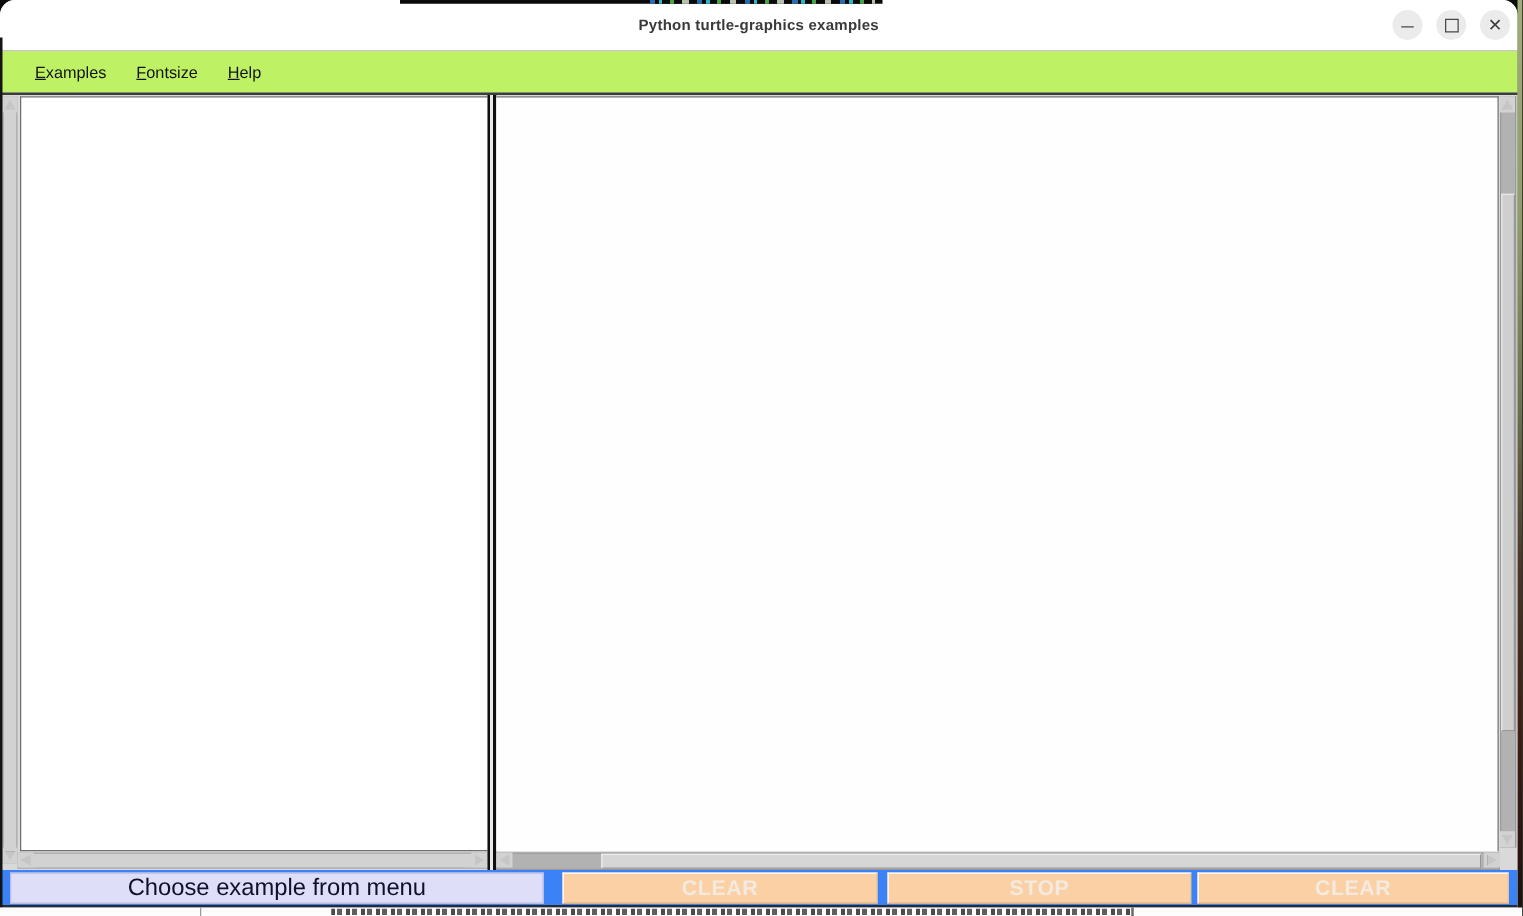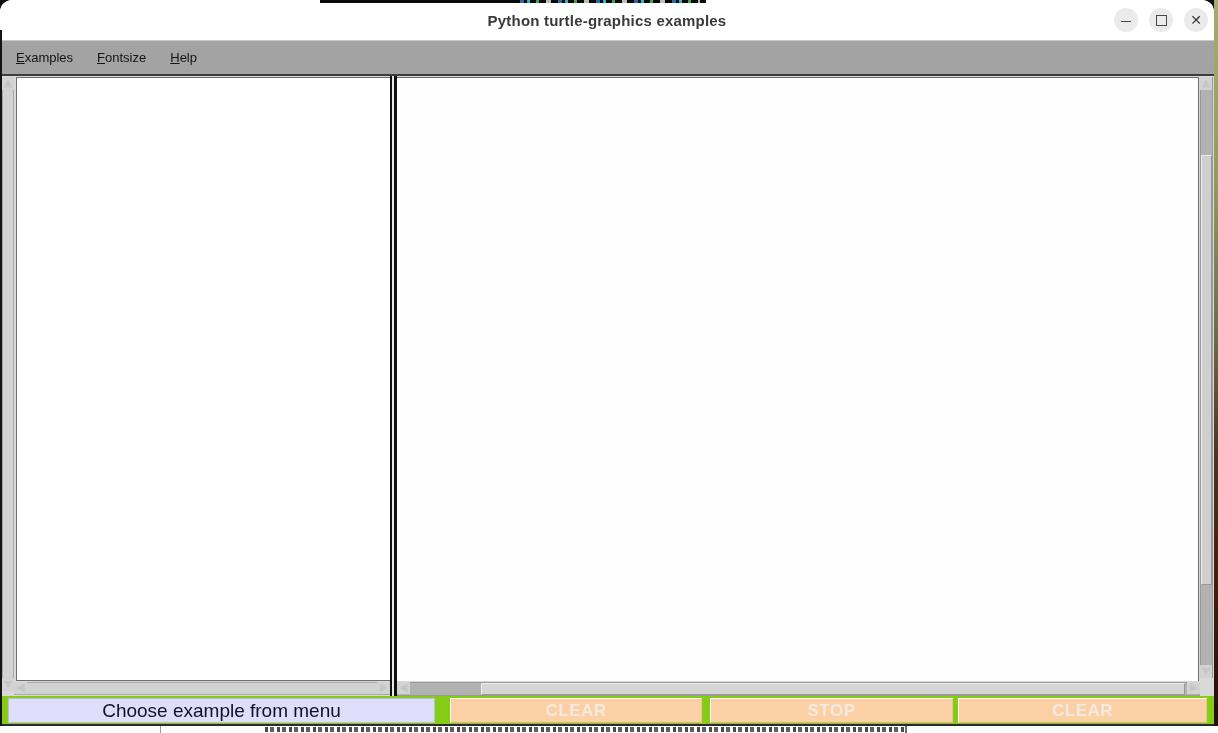--- a/index.html
+++ b/index.html
@@ -16,33 +16,33 @@
   }
   
   .app-window {
     position:absolute; left:0; top:0; width:1214px; height:726px; z-index:10;
     background:#d9d9d9; border-radius:12px 12px 0 0; overflow:hidden;
   }
   .titlebar { position:absolute; left:0; top:0; width:100%; height:40px; background:#ffffff; }
   .window-title {
     position:absolute; left:0; right:0; top:0; height:40px;
     display:flex; align-items:center; justify-content:center;
-    font-size:15px; font-weight:600; color:#3a3a3a; letter-spacing:.2px;
+    font-size:12px; font-weight:600; color:#3a3a3a; letter-spacing:.2px;
   }
   .winbtn {
     position:absolute; top:8px; width:24px; height:24px; border-radius:50%;
     background:#ebebeb; display:flex; align-items:center; justify-content:center; cursor:pointer;
   }
   .winbtn .min-bar { width:10px; height:0; border-top:1.6px solid #484848; margin-top:2px; }
   .winbtn .max-box { width:9px; height:9px; border:1.4px solid #484848; background:transparent; }
   .winbtn .close-x { font-size:14px; color:#3c3c3c; line-height:1; font-weight:400; transform:translateY(-0.5px); }
   .menubar {
     position:absolute; left:0; top:40px; width:100%; height:34px;
-    background:#a3a3a3; border-top:1px solid #c9c9c9;
-    display:flex; align-items:center; padding-left:8px; box-sizing:border-box;
+    background:#bef264; border-top:1px solid #c9c9c9;
+    display:flex; align-items:center; padding-left:20px; box-sizing:border-box;
   }
   .menu-item {
     display:inline-block; padding:3px 8px; margin-right:8px;
     font-size:13px; color:#141414; cursor:pointer;
   }
   .menu-item::first-letter { text-decoration:underline; }
   .menubar-sep { position:absolute; left:0; top:74px; width:100%; height:2px; background:#3c3c3c; }
 
   .workarea { position:absolute; left:0; top:76px; width:100%; height:620px; background:#d9d9d9; }
 
@@ -91,21 +91,21 @@
   .sb-btn.h { width:13px; height:12px; }
   .arrow { background:#c6c6c6; filter:drop-shadow(0 0 0.6px #5f5f5f); }
   .arrow.up    { width:9px; height:8px; clip-path:polygon(50% 0,100% 100%,0 100%); }
   .arrow.down  { width:9px; height:8px; clip-path:polygon(0 0,100% 0,50% 100%); }
   .arrow.left  { width:8px; height:9px; clip-path:polygon(0 50%,100% 0,100% 100%); }
   .arrow.right { width:8px; height:9px; clip-path:polygon(0 0,100% 50%,0 100%); }
 
   
   .bottombar {
     position:absolute; left:0; top:696px; width:100%; height:30px;
-    background:#84cc16; border-bottom:2px solid #2b2b2b; box-sizing:border-box;
+    background:#3b82f6; border-bottom:2px solid #2b2b2b; box-sizing:border-box;
   }
   .status-label {
     position:absolute; left:8px; top:2px; width:427px; height:25px;
     background:#dedef8; border:1px solid #bcbcdd; box-sizing:border-box;
     display:flex; align-items:center; justify-content:center;
     font-size:19px; color:#10102a;
   }
   .ctl-button {
     position:absolute; top:2px; height:25px;
     background:#fcd0a5; border:1px solid #ffffff; border-bottom-color:#d8b28a; border-right-color:#e8c49a; box-sizing:border-box;

